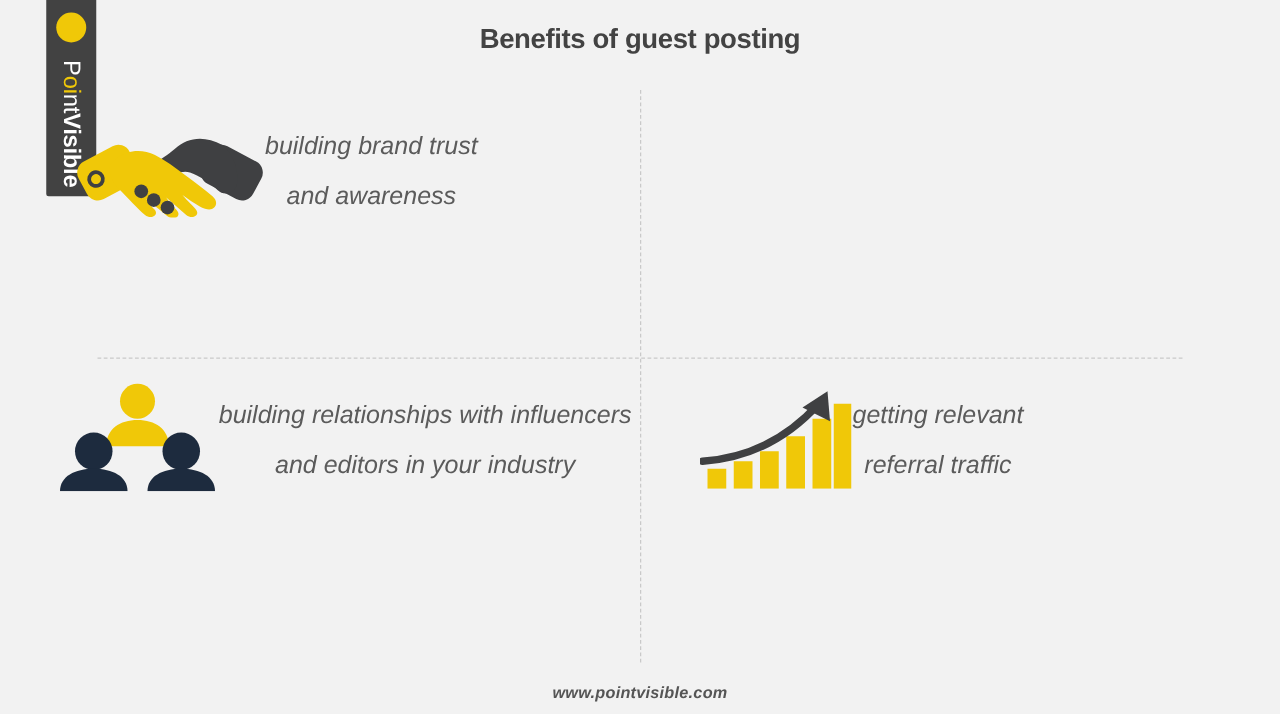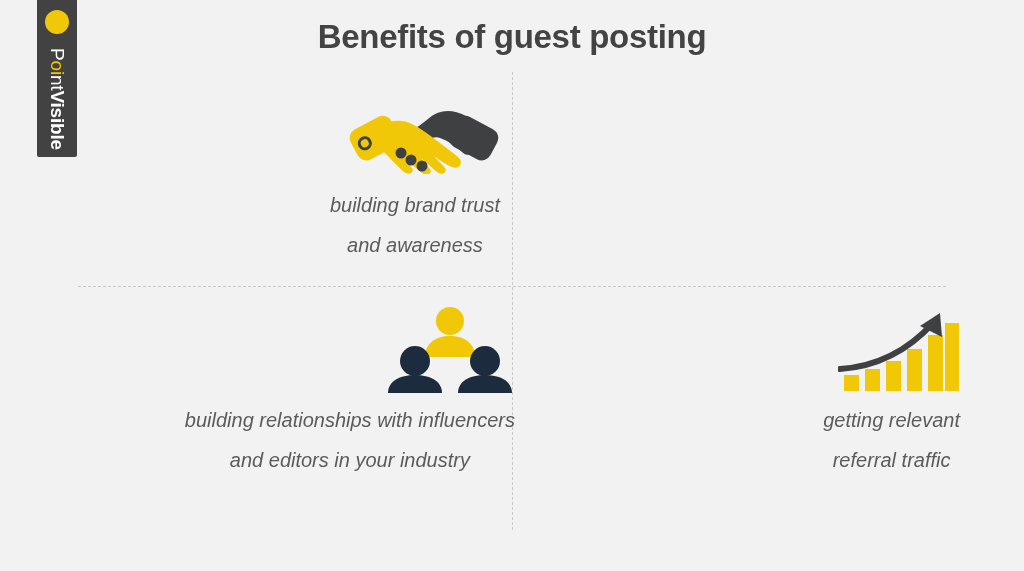--- a/index.html
+++ b/index.html
@@ -66,21 +66,21 @@
   .logo-text .t-yellow { color: #f0c808; font-weight: 400; }
   .logo-text .t-bold { font-weight: bold; }
 
   
   .page-title {
     position: absolute;
     left: 0;
     top: 18px;
     width: 1024px;
     text-align: center;
-    font-size: 33px;
+    font-size: 22px;
     font-weight: bold;
     color: #434343;
     letter-spacing: -0.3px;
   }
 
   
   .divider-v {
     position: absolute;
     left: 512px;
     top: 72px;
@@ -94,22 +94,22 @@
     top: 286px;
     width: 868px;
     height: 0;
     border-top: 1px dashed #c9c9c9;
   }
 
   
   .quad {
     position: absolute;
     display: flex;
-    flex-direction: column;
-    align-items: flex-end;
+    flex-direction: row;
+    align-items: flex-start;
   }
   .q-tl { left: 60px;  top: 90px;  width: 440px; }
   .q-tr { left: 560px; top: 90px;  width: 400px; }
   .q-bl { left: 45px;  top: 305px; width: 470px; }
   .q-br { left: 560px; top: 305px; width: 400px; }
 
   .icon-slot {
     height: 88px;
     display: flex;
     align-items: center;
@@ -230,14 +230,15 @@
           <path d="M73 88 C73 76 85 70 100 70 C115 70 127 76 127 88 Z"></path>
         </g>
       </svg>
     </div>
     <div class="caption">
       <span>building relationships with influencers</span>
       <span class="l2">and editors in your industry</span>
     </div>
   </div>
 
+  <div class="footer-url">www.pointvisible.com</div>
 
 </div>
 
 </body></html>

